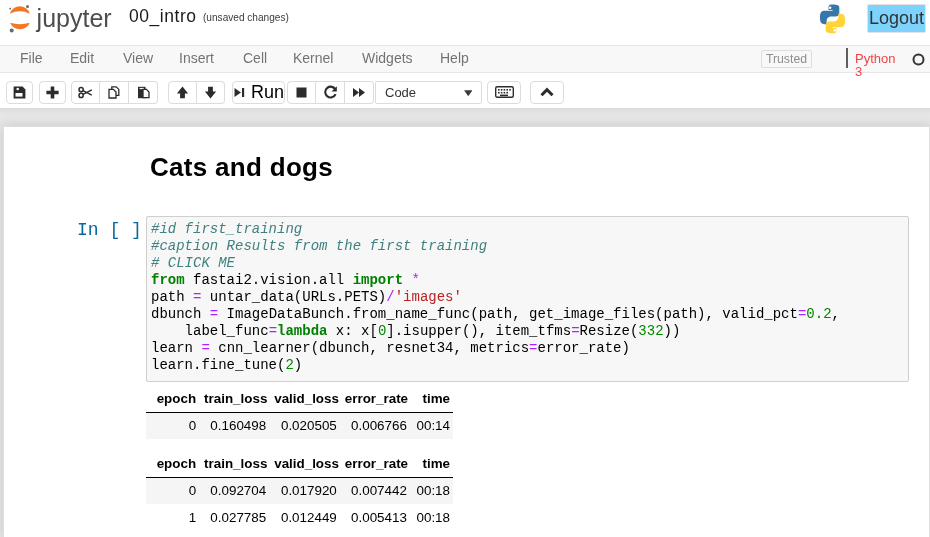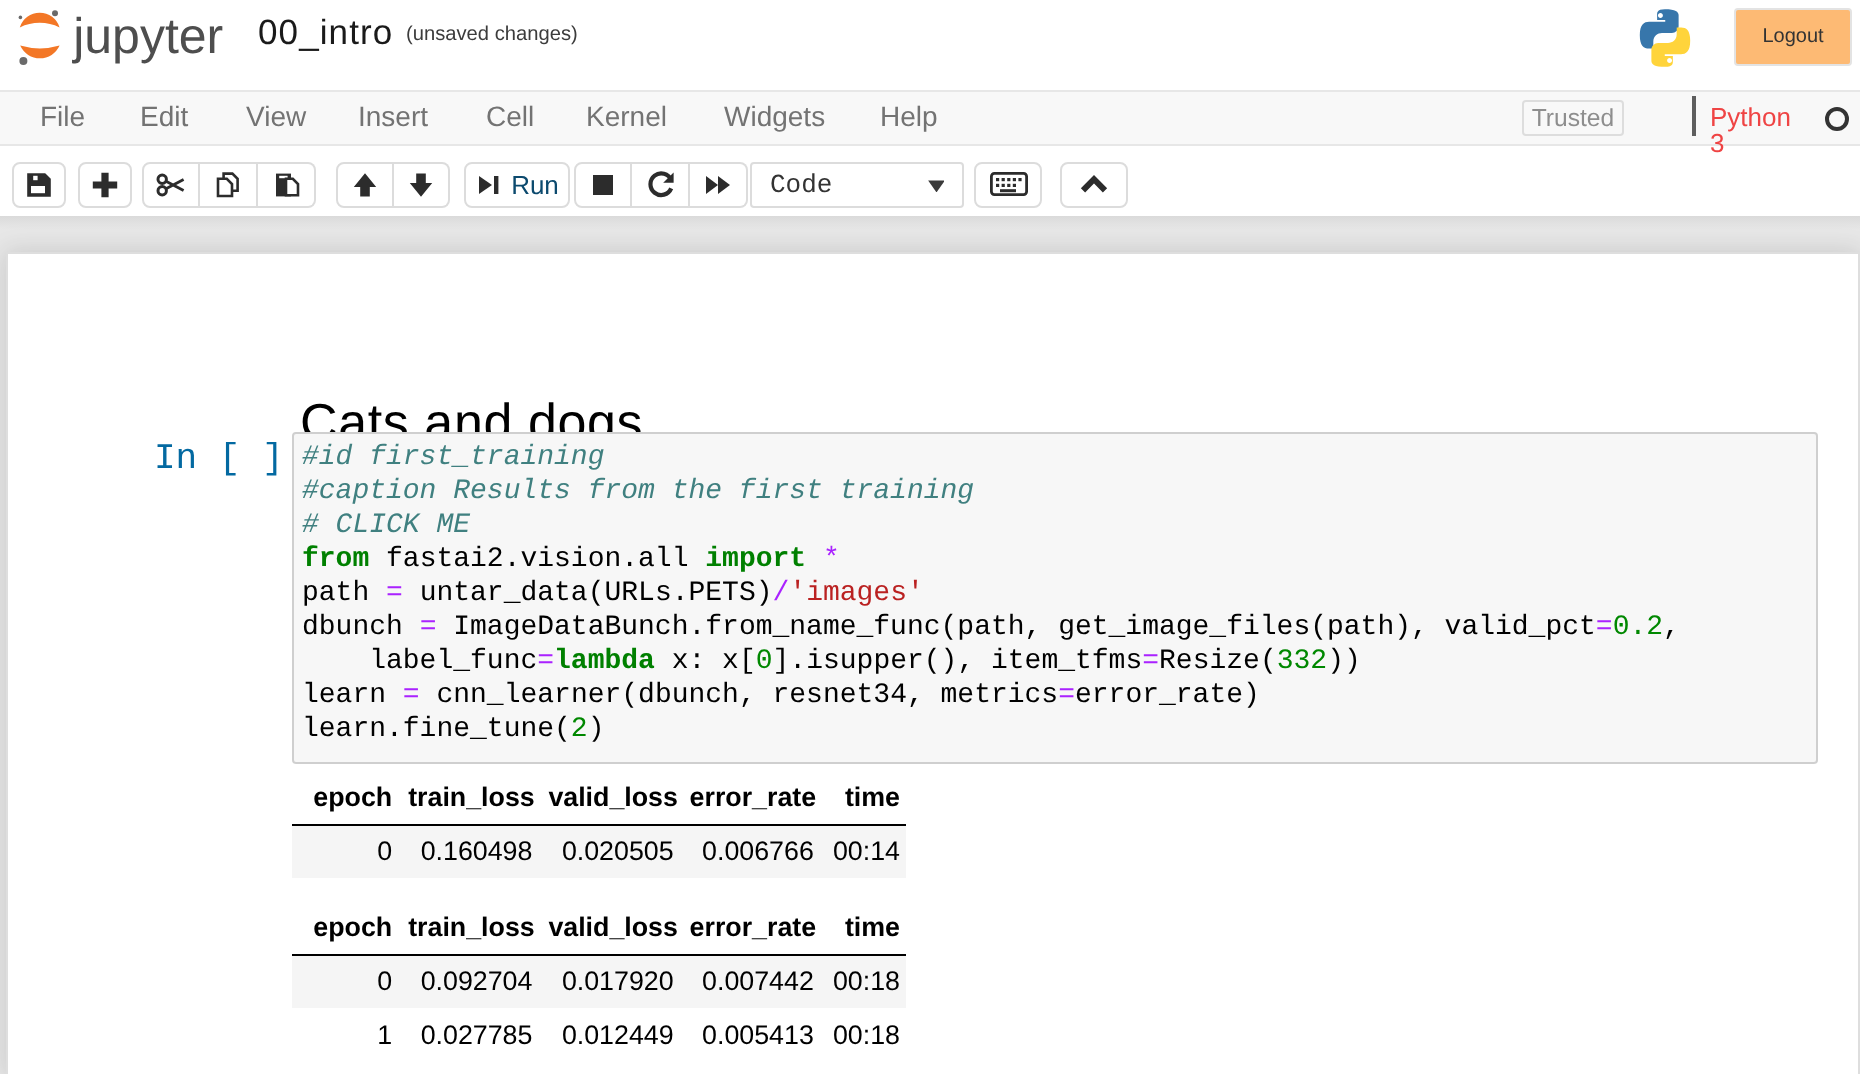--- a/index.html
+++ b/index.html
@@ -7,57 +7,57 @@
   font-family:"Liberation Sans",sans-serif; }
 #page { position:relative; width:812px; height:537px; }
 .abs { position:absolute; }
 
 
 #logo { left:0; top:0; }
 #title { left:129px; top:7.6px; font-size:17.5px; letter-spacing:0.55px; color:#1a1a1a; line-height:1; }
 #status { left:203px; top:13.2px; font-size:10.1px; color:#3c3c3c; line-height:1; }
 #pyicon { left:817px; top:4px; }
 #logout { left:867px; top:4px; width:59px; height:29px; border:1px solid #e3e3e3;
-  border-radius:2px; background:#fdba74; font-size:10px; color:#333;
+  border-radius:2px; background:#7dd3fc; font-size:18px; color:#333;
   text-align:center; line-height:27px; }
 
 
 #menubar { left:0; top:45px; width:930px; height:28px; background:#f8f8f8;
   border-top:1px solid #e7e7e7; border-bottom:1px solid #e7e7e7; }
 #menuitems div { position:absolute; top:51.3px; font-size:14px; color:#737373; line-height:1; }
 #trusted { left:761px; top:50px; width:51px; height:18px; border:1px solid #ddd;
   border-radius:2px; font-size:12.3px; color:#8e8e8e; text-align:center; line-height:16px; }
 #ksep { left:846px; top:48px; width:2px; height:20px; background:#5e5e5e; }
 #kname { left:855px; top:52px; font-size:13px; color:#ef4444; line-height:1; }
 #kcircle { left:912px; top:53px; }
 
 
 .grp { position:absolute; top:80.5px; height:23px; display:flex; }
 .btn { height:23px; background:#fff; border:1px solid #dcdcdc; display:flex;
   align-items:center; justify-content:center; }
 .grp .btn + .btn { border-left:none; }
 .grp .btn:first-child { border-radius:4px 0 0 4px; }
 .grp .btn:last-child { border-radius:0 4px 4px 0; }
 .grp .btn:only-child { border-radius:4px; }
-#runlbl { font-size:13px; color:#0c4a6e; margin-left:5px; }
+#runlbl { font-size:18px; color:#000000; margin-left:5px; }
 #ddl { left:375px; top:80.5px; width:107px; height:23px; border:1px solid #dcdcdc;
   border-radius:2px; background:#fff; font-size:13px; color:#333; line-height:21px;
-  padding-left:9px;font-family:Liberation Mono, monospace; }
+  padding-left:9px; }
 #ddl svg { position:absolute; right:9px; top:8px; }
 
 
 #site { left:0; top:108px; width:930px; height:429px;
   background:linear-gradient(#dadada, #e8e8e8 7px); }
 #nbc { position:absolute; left:3px; top:17.5px; width:927px; height:412px;
   background:#fff; border:1px solid #dedede; border-bottom:none;
   box-shadow:0 0 12px 1px rgba(87,87,87,0.2); }
 
 
-#heading { left:150px; top:154px; font-size:26px; font-weight:normal; color:#000;
-  line-height:1; letter-spacing:0.3px;margin-top:44px; }
+#heading { left:150px; top:154px; font-size:26px; font-weight:bold; color:#000;
+  line-height:1; letter-spacing:0.3px; }
 #prompt { left:77px; top:222px; width:59px; font-family:"Liberation Mono",monospace;
   font-size:18px; color:#0369a1; line-height:17px; text-align:center; }
 #codebox { left:146px; top:216px; width:763px; height:166px; background:#f7f7f7;
   border:1px solid #cfcfcf; border-radius:2px; }
 #codebox pre { position:absolute; left:4px; top:3.5px;
   font-family:"Liberation Mono",monospace; font-size:14px; line-height:17px; color:#000; }
 .cm-c { color:#408080; font-style:italic; }
 .cm-k { color:#008000; font-weight:bold; }
 .cm-o { color:#AA22FF; }
 .cm-s { color:#BA2121; }

